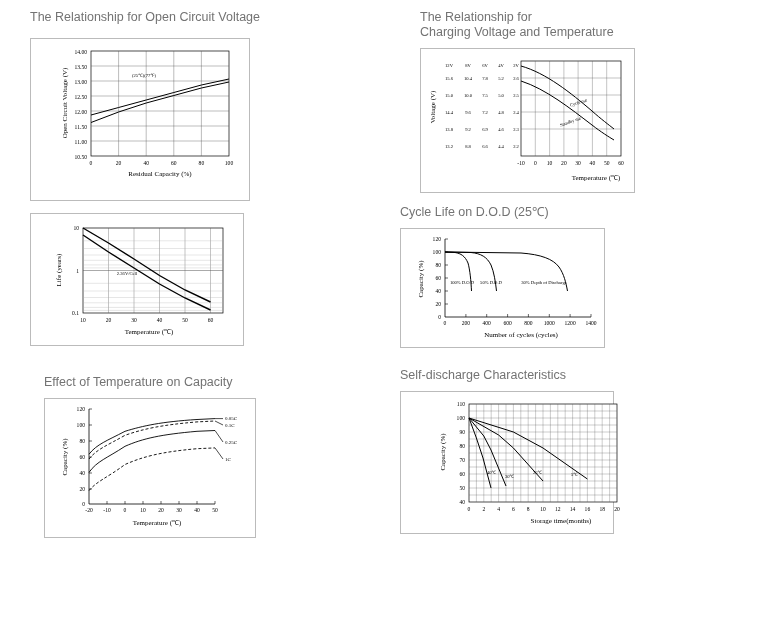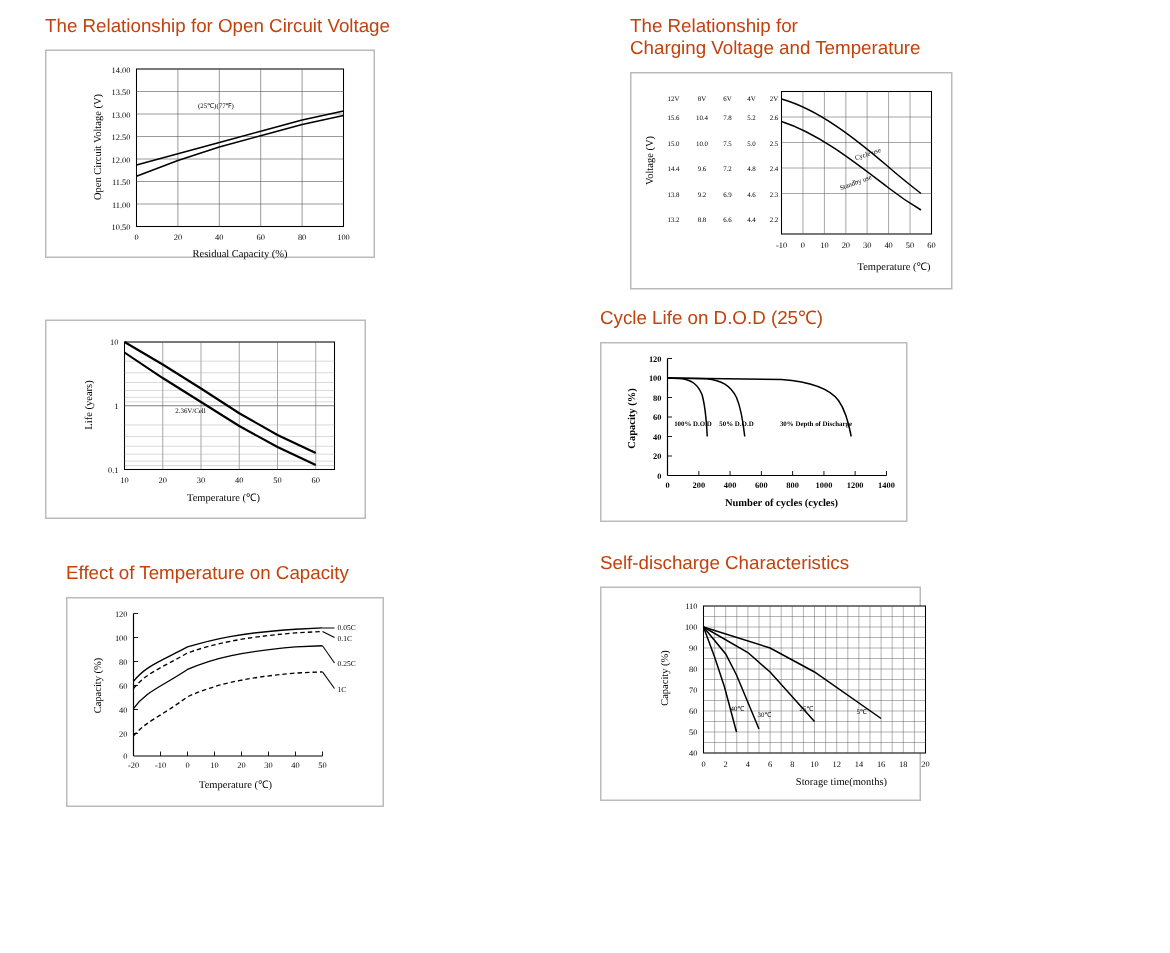--- a/index.html
+++ b/index.html
@@ -1,37 +1,37 @@
 <!DOCTYPE html>
 <html><head>
 <meta charset="utf-8">
 <style>
   html,body{margin:0;padding:0;}
   body{width:780px;height:635px;background:#ffffff;font-family:"Liberation Sans",sans-serif;position:relative;overflow:hidden;}
   .page{position:relative;width:780px;height:635px;}
   .panel{position:absolute;}
-  .ptitle{color:#c2410c;font-size:12.5px;line-height:15px;font-family:"Liberation Sans",sans-serif;}
+  .ptitle{color:#737373;font-size:12.5px;line-height:15px;font-family:"Liberation Sans",sans-serif;}
   .ptitle .l2{display:block;}
   .frame{border:1px solid #bbbbbb;background:#ffffff;box-sizing:border-box;}
   svg{display:block;}
   .axis-label{font-family:"Liberation Serif",serif;font-size:7px;fill:#000;}
   .tick{font-family:"Liberation Serif",serif;font-size:5.6px;fill:#000;}
   .tiny{font-family:"Liberation Serif",serif;font-size:4.6px;fill:#000;}
   .curvelbl{font-family:"Liberation Serif",serif;font-size:5px;fill:#000;}
 </style>
 </head>
 <body>
 
 <div class="page">
 
   <div class="panel" style="left:30px;top:10px;width:270px;">
     <div class="ptitle">
       <span class="l1">The Relationship for Open Circuit Voltage</span>
     </div>
-    <div class="frame" style="margin-top:8px;width:220px;height:139px;">
+    <div class="frame" style="margin-top:13px;width:220px;height:163px;">
       <svg width="218" height="143" viewBox="0 0 218 143">
 
         <g>
           <rect x="60" y="12" width="138" height="105" fill="#fff" stroke="#000" stroke-width="0.7"></rect>
 
           <line x1="87.6" y1="12" x2="87.6" y2="117" stroke="#555" stroke-width="0.4"></line>
           <line x1="115.2" y1="12" x2="115.2" y2="117" stroke="#555" stroke-width="0.4"></line>
           <line x1="142.8" y1="12" x2="142.8" y2="117" stroke="#555" stroke-width="0.4"></line>
           <line x1="170.4" y1="12" x2="170.4" y2="117" stroke="#555" stroke-width="0.4"></line>
 
@@ -186,21 +186,21 @@
         <text class="axis-label" x="118" y="120" text-anchor="middle">Temperature (℃)</text>
         <text class="axis-label" x="0" y="0" text-anchor="middle" transform="translate(30,56) rotate(-90)">Life (years)</text>
       </svg>
     </div>
   </div>
 
   <div class="panel" style="left:400px;top:205px;width:280px;">
     <div class="ptitle">
       <span class="l1">Cycle Life on D.O.D (25℃)</span>
     </div>
-    <div class="frame" style="margin-top:8px;width:205px;height:120px;font-weight:bold;">
+    <div class="frame" style="margin-top:8px;width:205px;height:120px;">
       <svg width="203" height="118" viewBox="0 0 203 118">
 
         <line x1="44" y1="10" x2="44" y2="88" stroke="#000" stroke-width="0.8"></line>
         <line x1="44" y1="88" x2="190" y2="88" stroke="#000" stroke-width="0.8"></line>
 
         <text class="tick" x="40" y="12" text-anchor="end">120</text>
         <text class="tick" x="40" y="25" text-anchor="end">100</text>
         <text class="tick" x="40" y="38" text-anchor="end">80</text>
         <text class="tick" x="40" y="51" text-anchor="end">60</text>
         <text class="tick" x="40" y="64" text-anchor="end">40</text>

